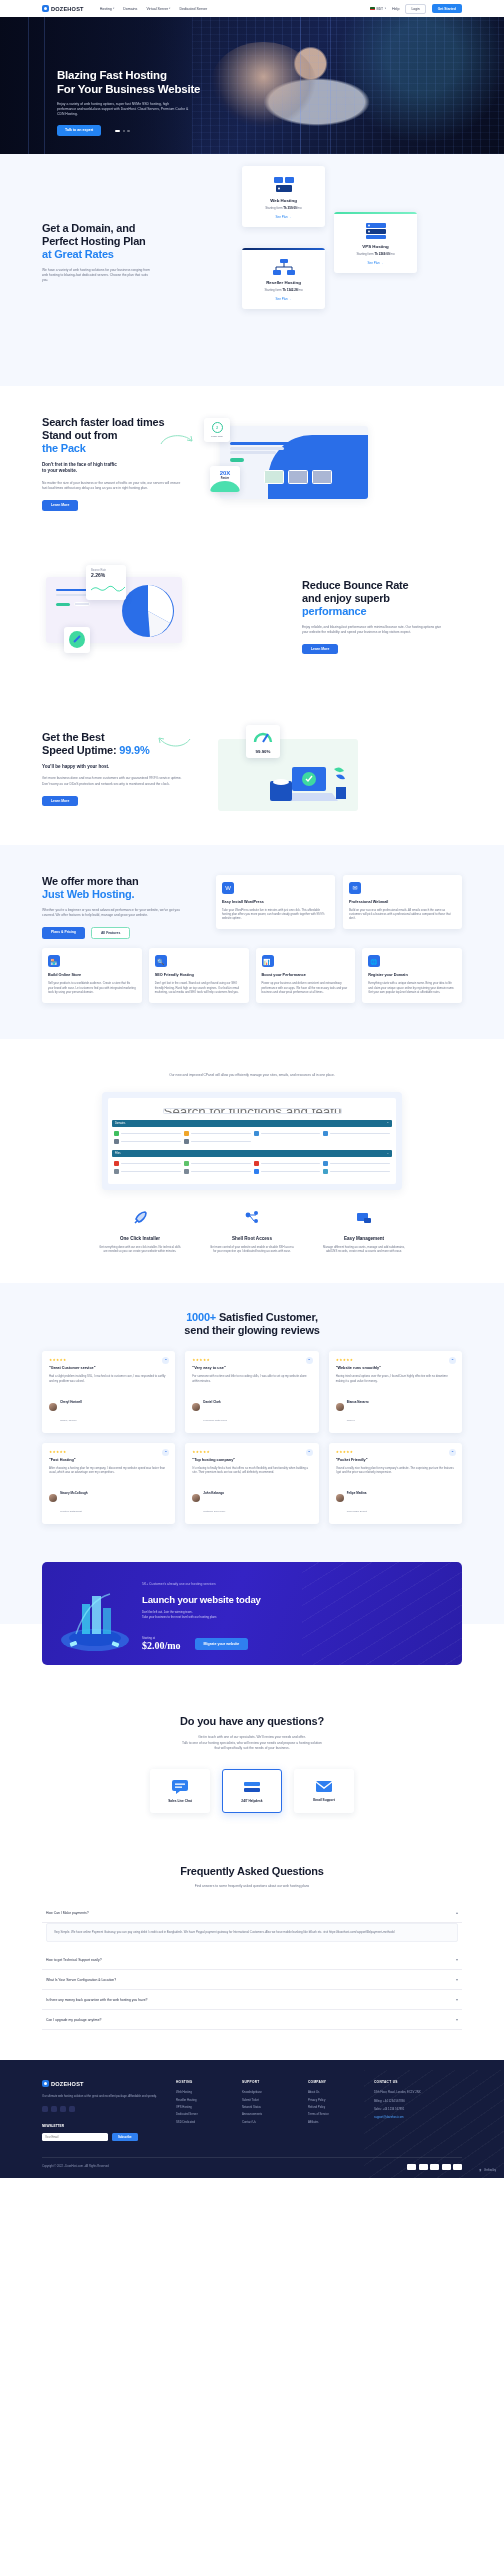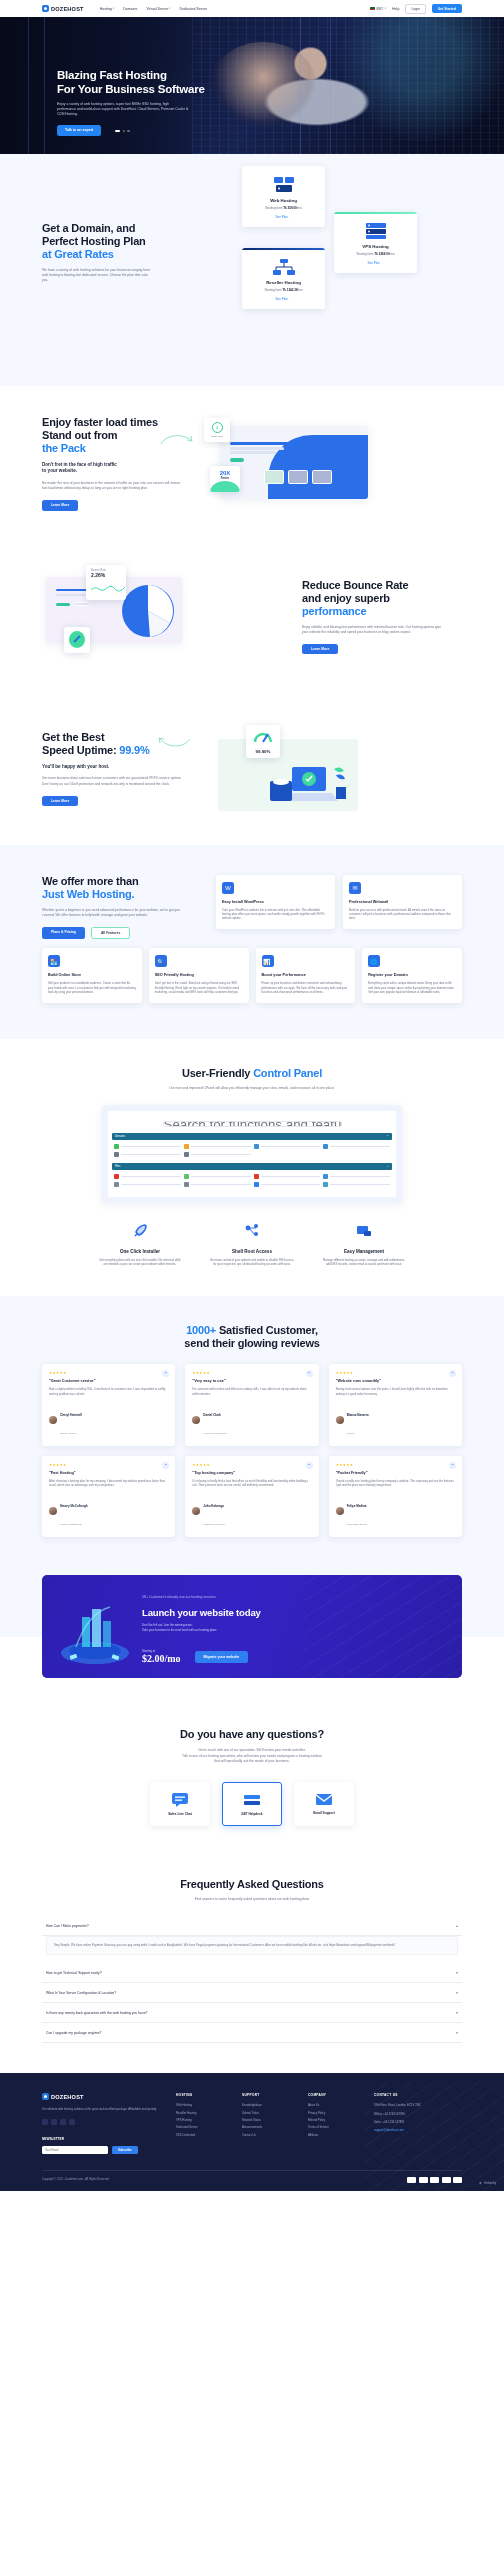--- a/index.html
+++ b/index.html
@@ -323,21 +323,21 @@
   <div class="hero">
     <div class="hero-photo"></div>
     <div class="hero-left-glow"></div>
     <div class="srv" style="left:28px"></div>
       <div class="srv" style="left:44px"></div>
     <div class="srv" style="left:300px"></div>
       <div class="srv" style="left:330px"></div>
     <div class="hero-content">
       <div class="hero-h1">
         <div>Blazing Fast Hosting</div>
-        <div>For Your Business Software</div>
+        <div>For Your Business Website</div>
       </div>
       <div class="hero-p">Enjoy a variety of web hosting options, super fast NVMe SSD hosting, high performance and world-class support with DozeHost. Cloud Servers, Premium Cache &amp; CDN Hosting.</div>
       <span class="hero-btn">Talk to an expert</span>
     </div>
     <div class="hero-dots">
       <i class="on"></i>
       <i></i>
       <i></i>
     </div>
   </div>
@@ -408,21 +408,21 @@
           <span class="pc-link">See Plan →</span>
         </div>
       </div>
     </div>
   </div>
 
   <div class="sec bg-white fr-sec">
     <div class="container split">
       <div class="txt">
         <div class="h2">
-          <div>Enjoy faster load times</div>
+          <div>Search faster load times</div>
           <div>Stand out from</div>
           <div class="accent">the Pack</div>
         </div>
         <div class="sub-bold" style="margin-top:7px">
           <div>Don't fret in the face of high traffic</div>
           <div>to your website.</div>
         </div>
         <div class="lead" style="margin-top:6px;width:140px">No matter the size of your business or the amount of traffic on your site, our servers will ensure fast load times without any delay as long as you are in right hosting plan.</div>
         <span class="btn-blue" style="margin-top:9px">Learn More</span>
       </div>
@@ -598,24 +598,20 @@
           <h4>Register your Domain</h4>
           <p>Everything starts with a unique domain name. Bring your idea to life and claim your unique space online by registering your domain name. Get your own popular top-level domain at affordable rates.</p>
         </div>
       </div>
     </div>
   </div>
 
   <div class="sec bg-white cp-sec">
     <div class="container">
       <div class="h2">
-        <div>
-          <span>User-Friendly</span>
-          <span class="accent">Control Panel</span>
-        </div>
       </div>
       <div class="lead" style="margin:6px auto 0;width:210px">Our new and improved CPanel will allow you efficiently manage your sites, emails, and resources all in one place.</div>
 
       <div class="cp-shot">
         <div class="cp-inner">
           <input class="cp-search" placeholder="Search for functions and features" style="">
           <div class="cp-bar">
             <span>Domains</span>
             <span>⌃</span>
           </div>

